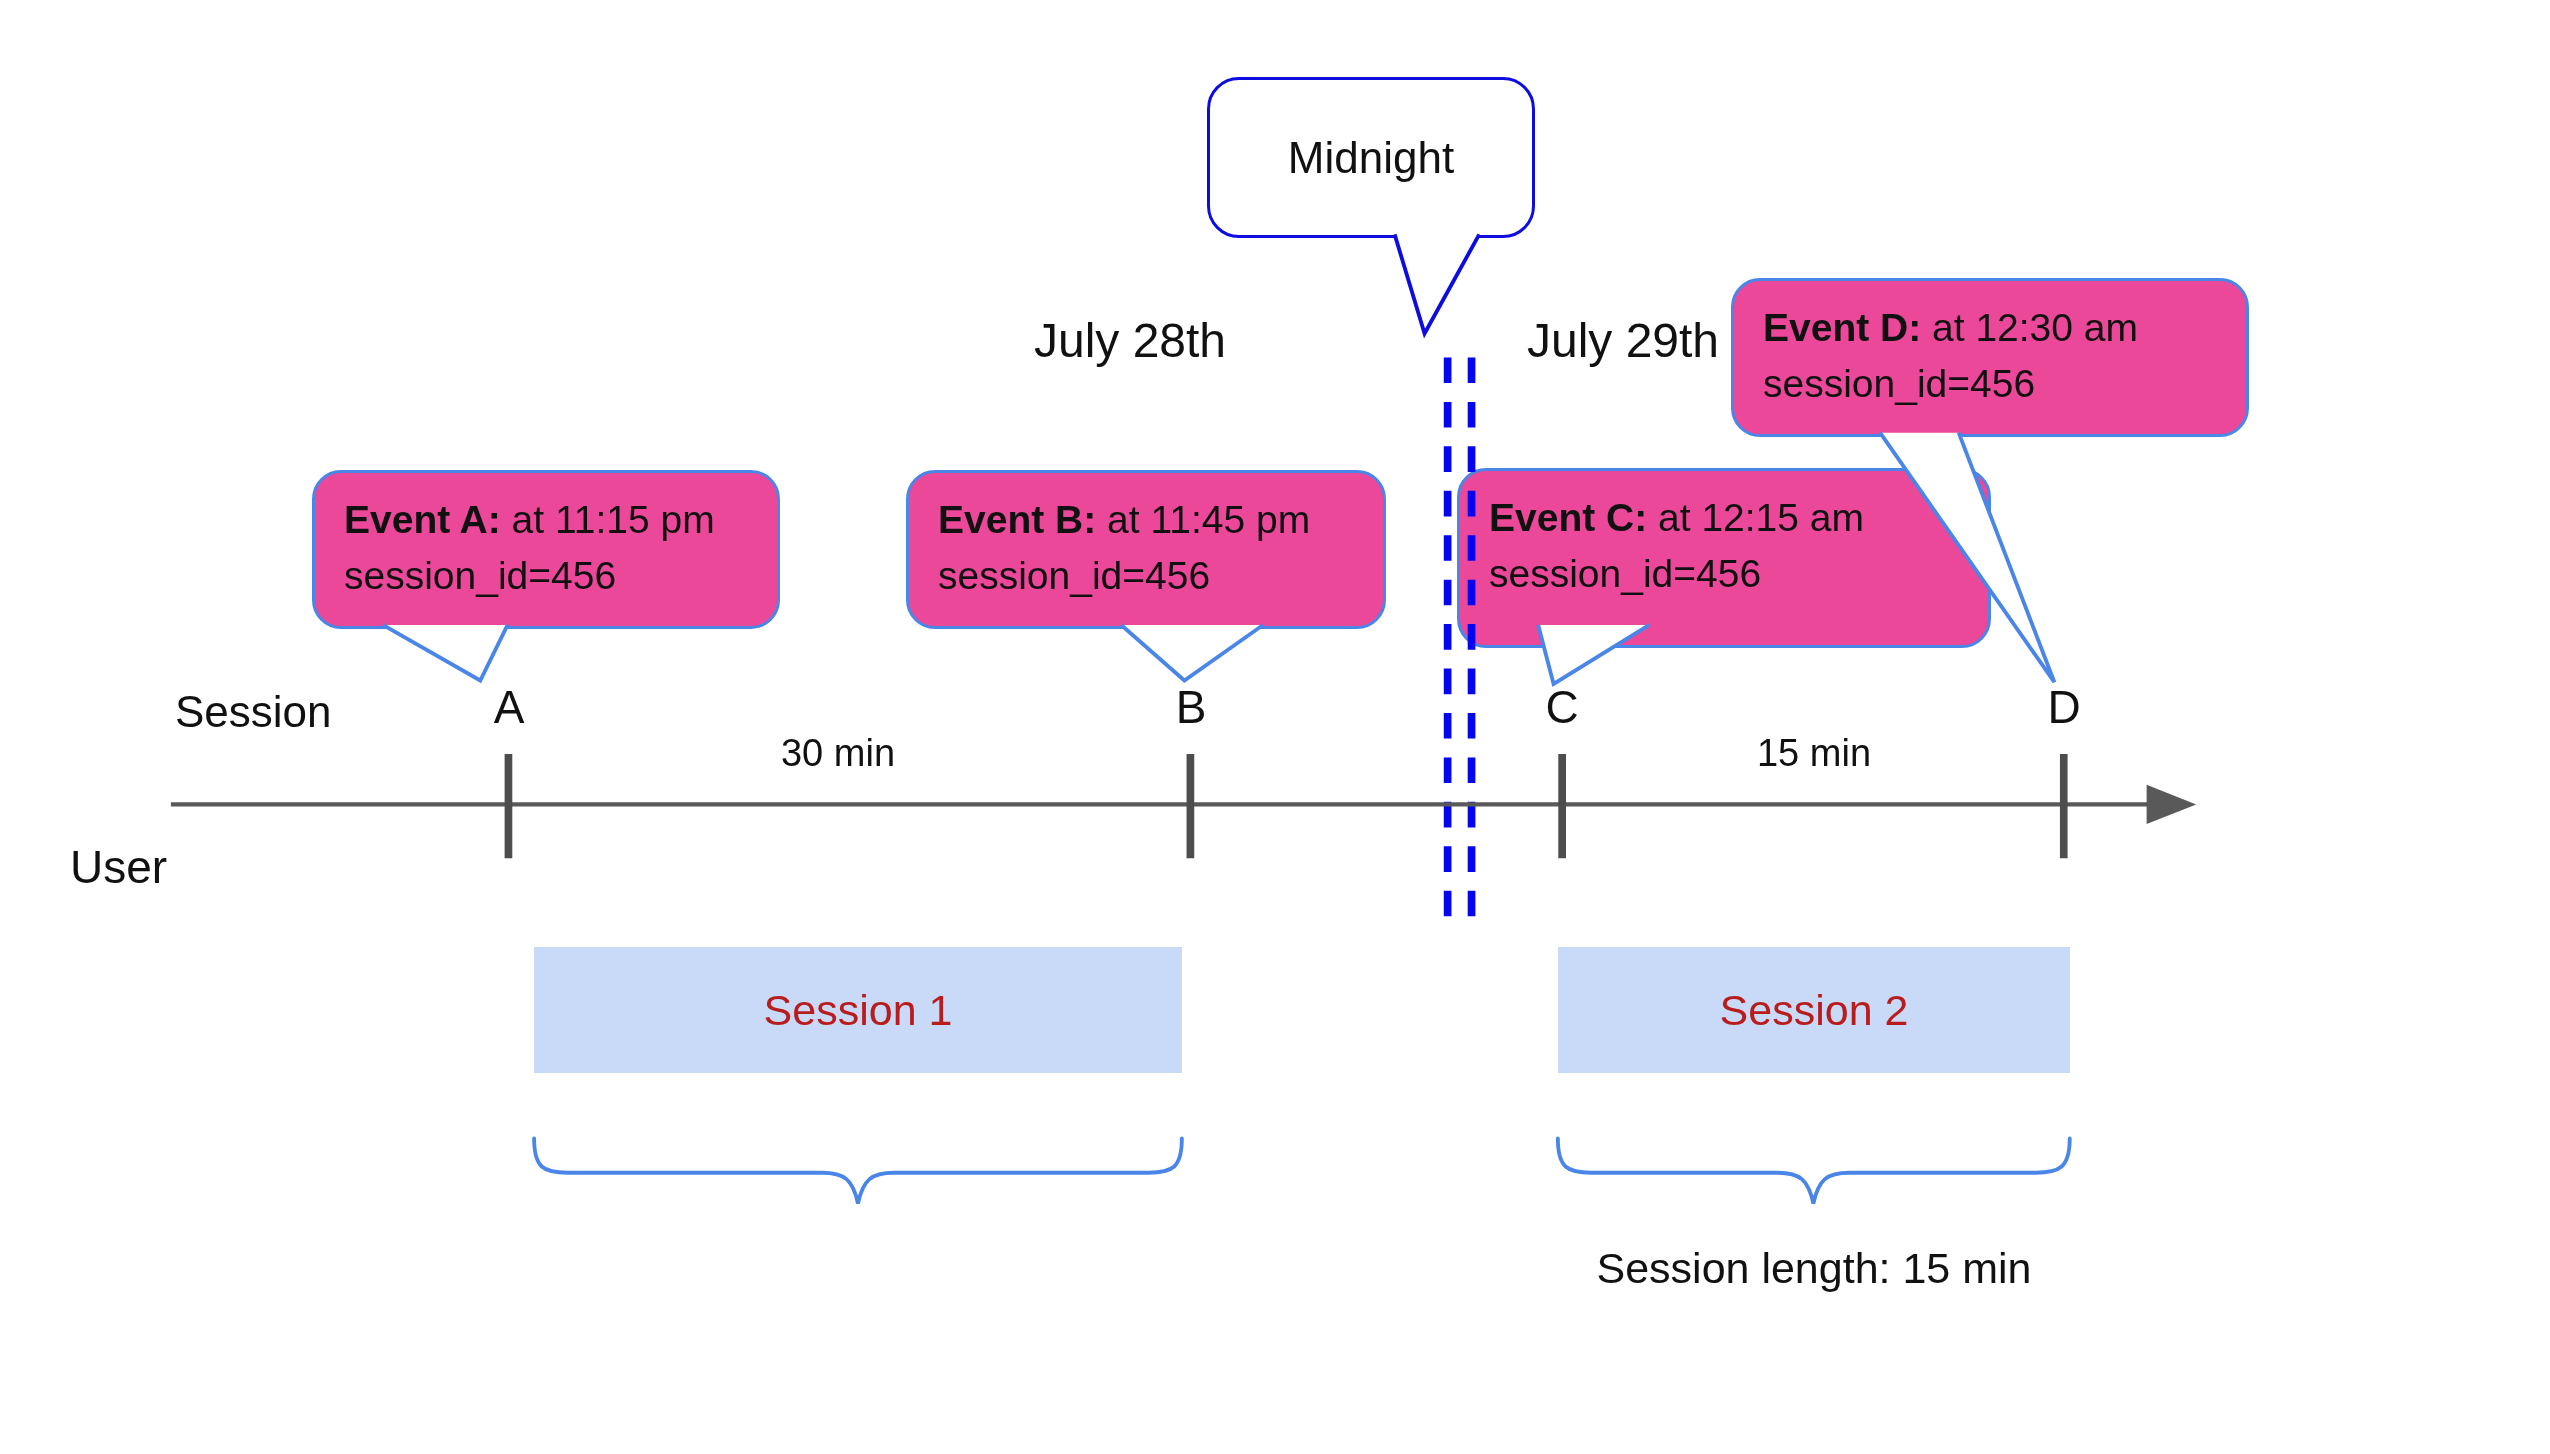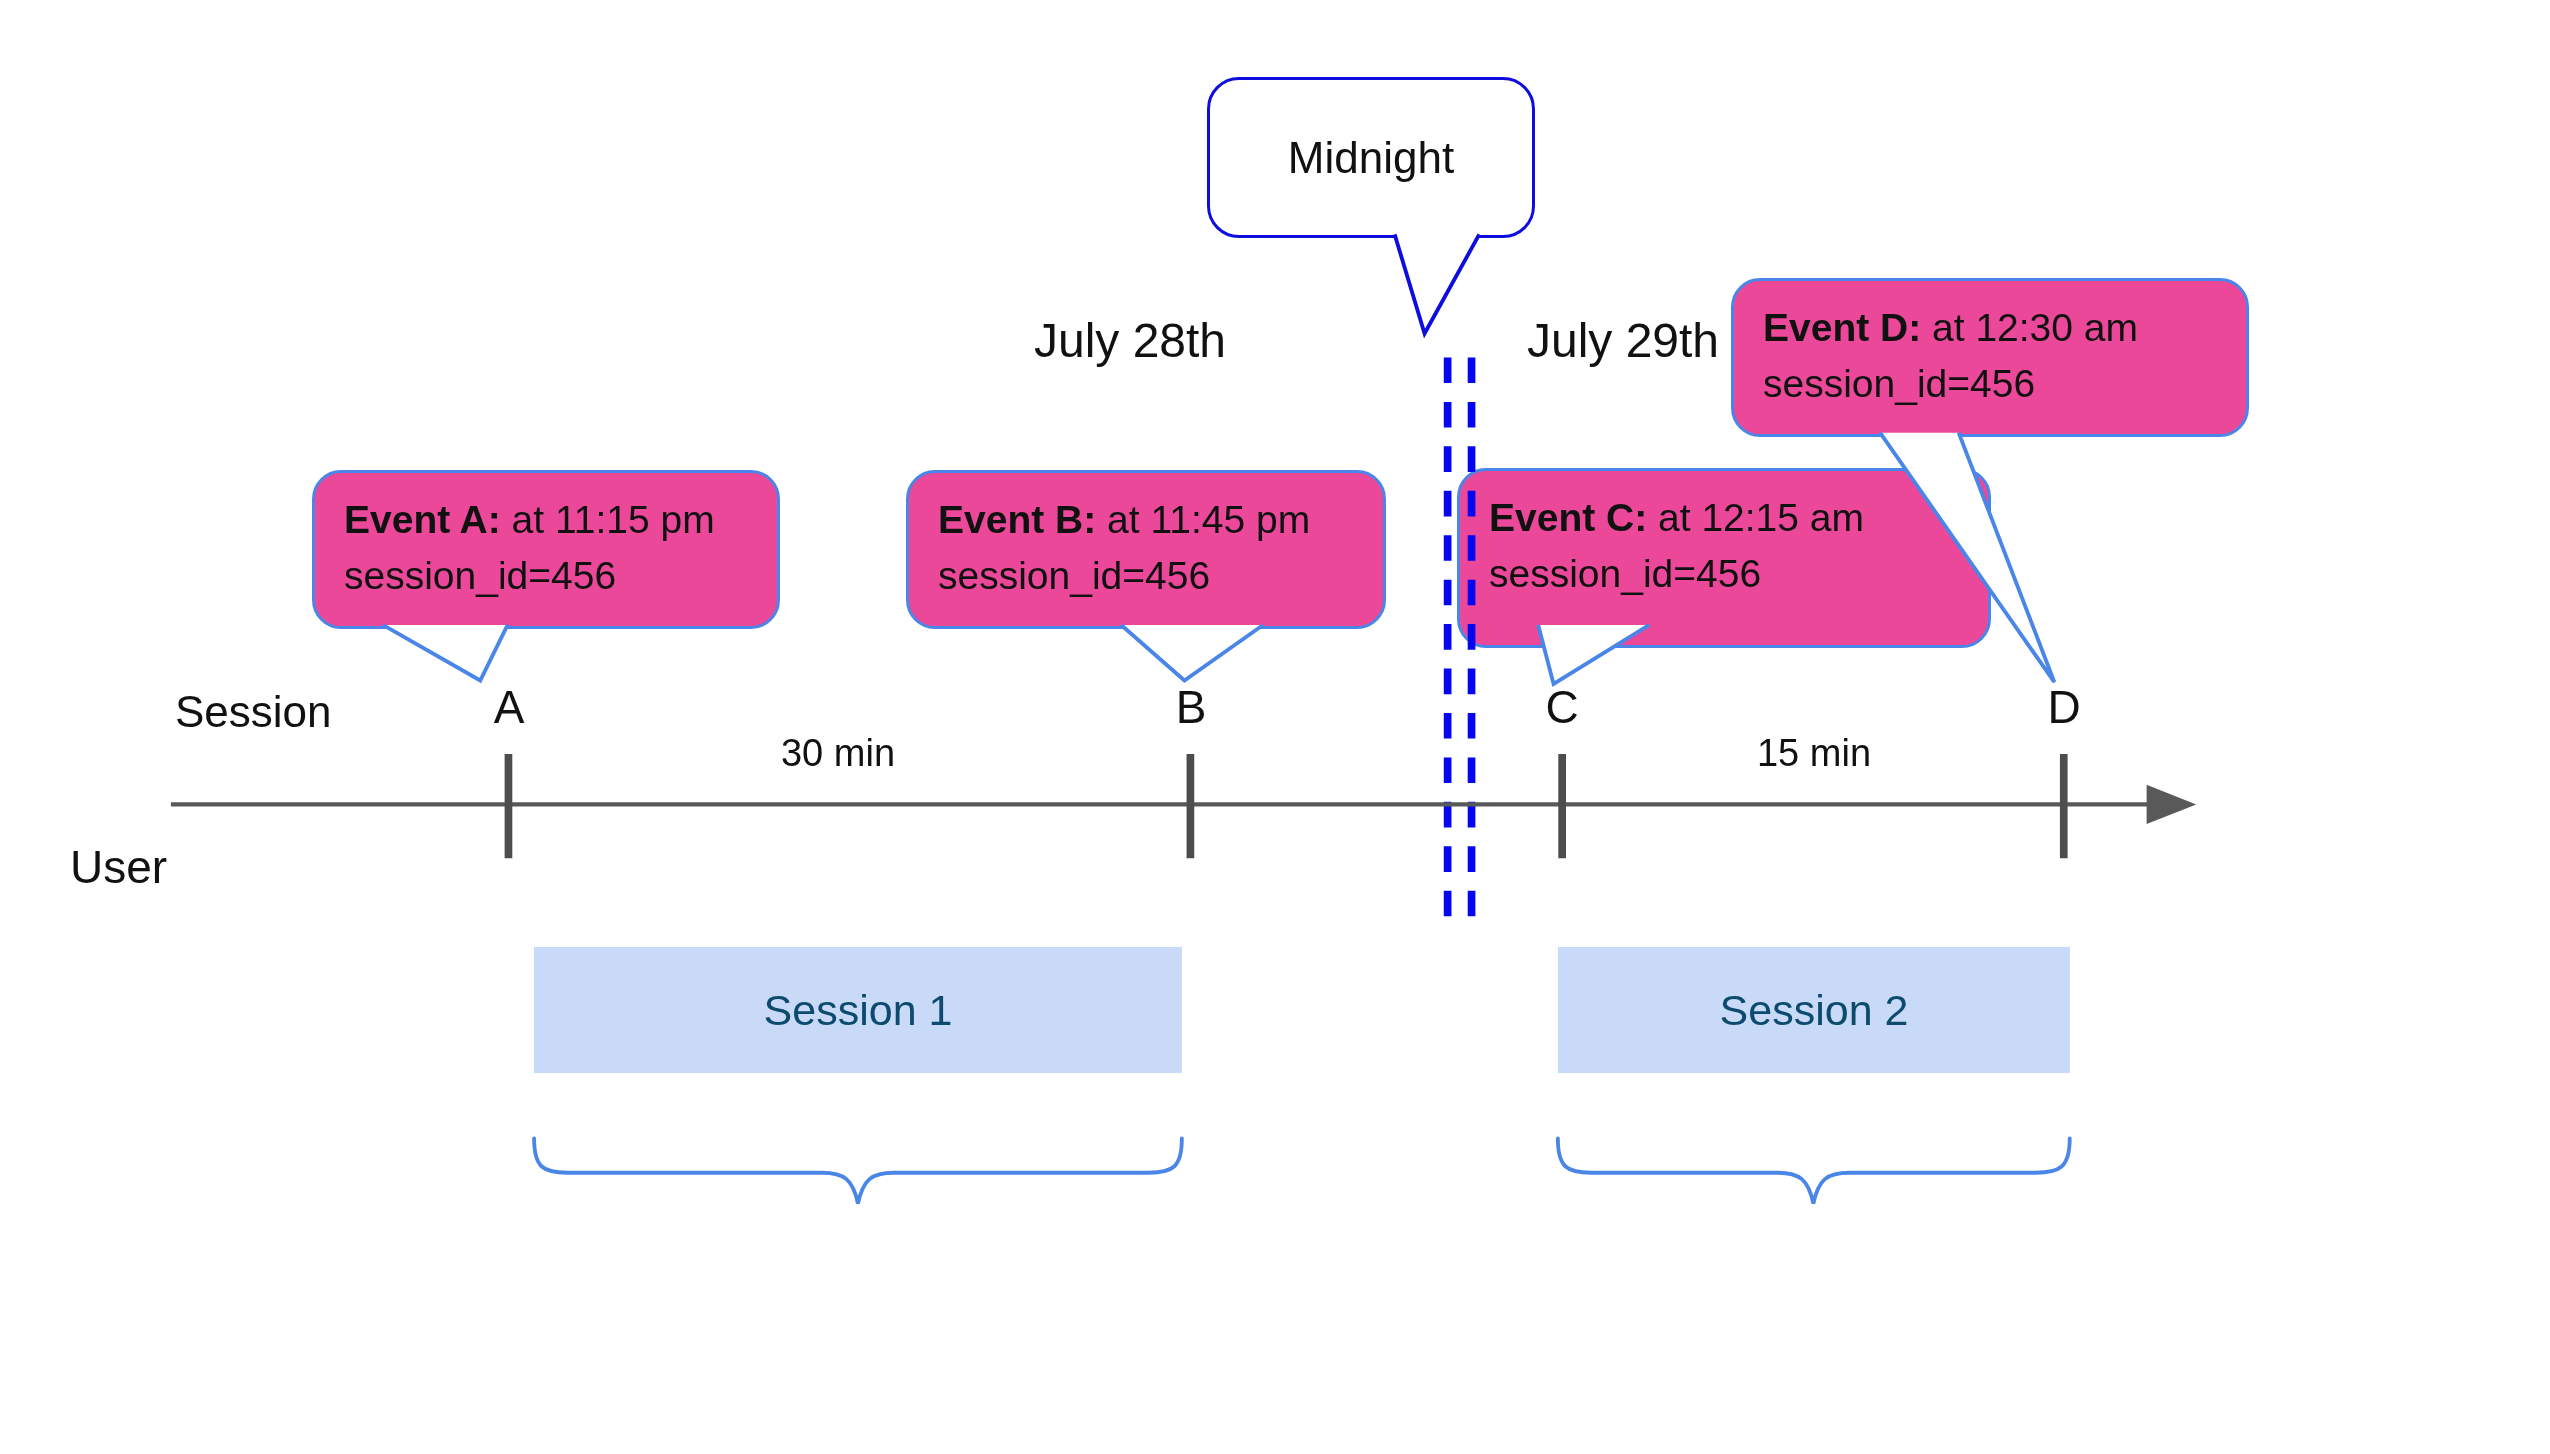--- a/index.html
+++ b/index.html
@@ -43,21 +43,21 @@
   .tick-label.lc{left:1562px;}
   .tick-label.ld{left:2064px;}
 
   .gap-label{position:absolute;z-index:3;top:732px;font-size:38px;transform:translateX(-50%);white-space:nowrap;}
   .gap-label.g1{left:838px;}
   .gap-label.g2{left:1814px;}
 
   
   .session-box{
     position:absolute;z-index:2;top:947px;height:126px;background:#c9daf8;
-    display:flex;align-items:center;justify-content:center;font-size:43px;color:#0c4a6e;
+    display:flex;align-items:center;justify-content:center;font-size:43px;color:#b91c1c;
   }
   .session-box.s1{left:534px;width:648px;}
   .session-box.s2{left:1558px;width:512px;}
 
   .length-label{position:absolute;z-index:3;top:1244px;font-size:43px;transform:translateX(-50%);white-space:nowrap;}
   .length-label.s1{left:858px;}
   .length-label.s2{left:1814px;}
 </style>
 </head>
 <body>
@@ -98,20 +98,21 @@
   <div class="gap-label g1">30 min</div>
   <div class="gap-label g2">15 min</div>
 
   <div class="session-box s1">
     <span>Session 1</span>
   </div>
   <div class="session-box s2">
     <span>Session 2</span>
   </div>
 
+  <div class="length-label s2">Session length: 15 min</div>
 
   <svg class="overlay" viewBox="0 0 2984 1702">
 
     <line x1="1694" y1="418" x2="1694" y2="1075" stroke="#0505f0" stroke-width="9" stroke-dasharray="30 22"></line>
     <line x1="1722" y1="418" x2="1722" y2="1075" stroke="#0505f0" stroke-width="9" stroke-dasharray="30 22"></line>
 
     <path d="M 1632 274 L 1667 390 L 1731 274" fill="#ffffff" stroke="#0d0de0" stroke-width="4.5"></path>
 
     <line x1="200" y1="941" x2="2516" y2="941" stroke="#595959" stroke-width="5"></line>
     <polygon points="2512,918 2570,941 2512,964" fill="#595959"></polygon>

